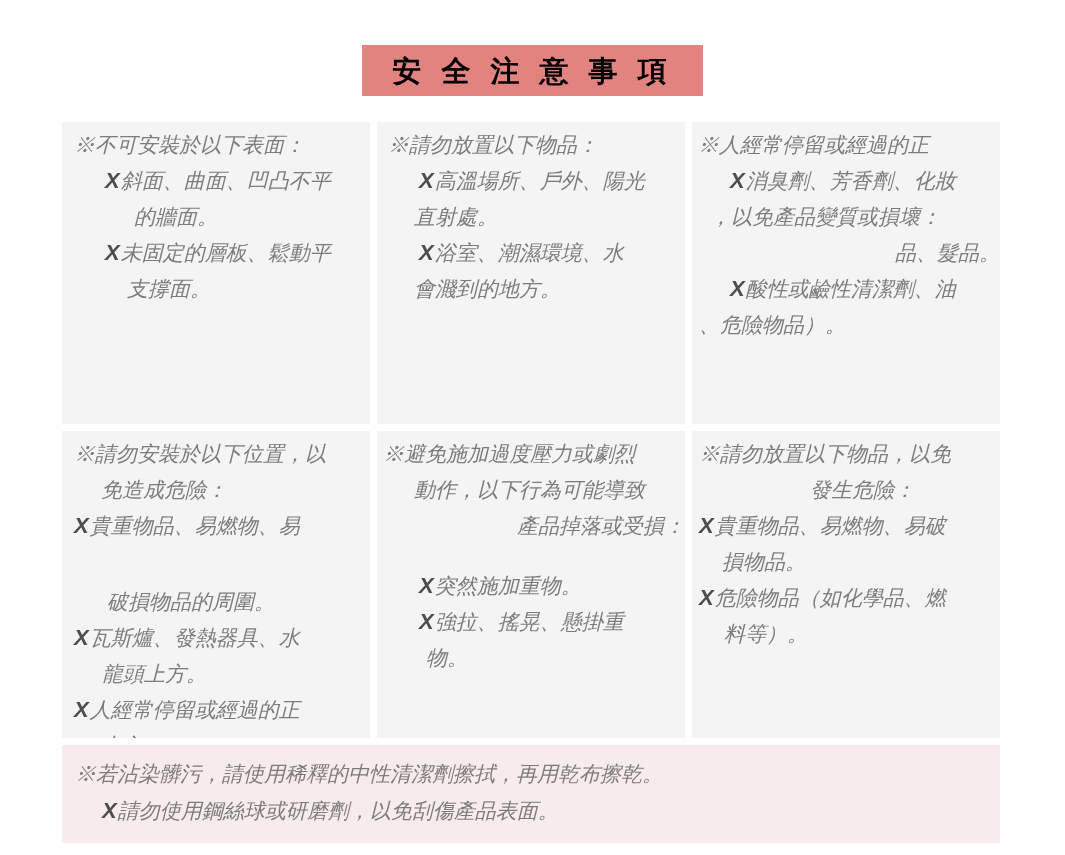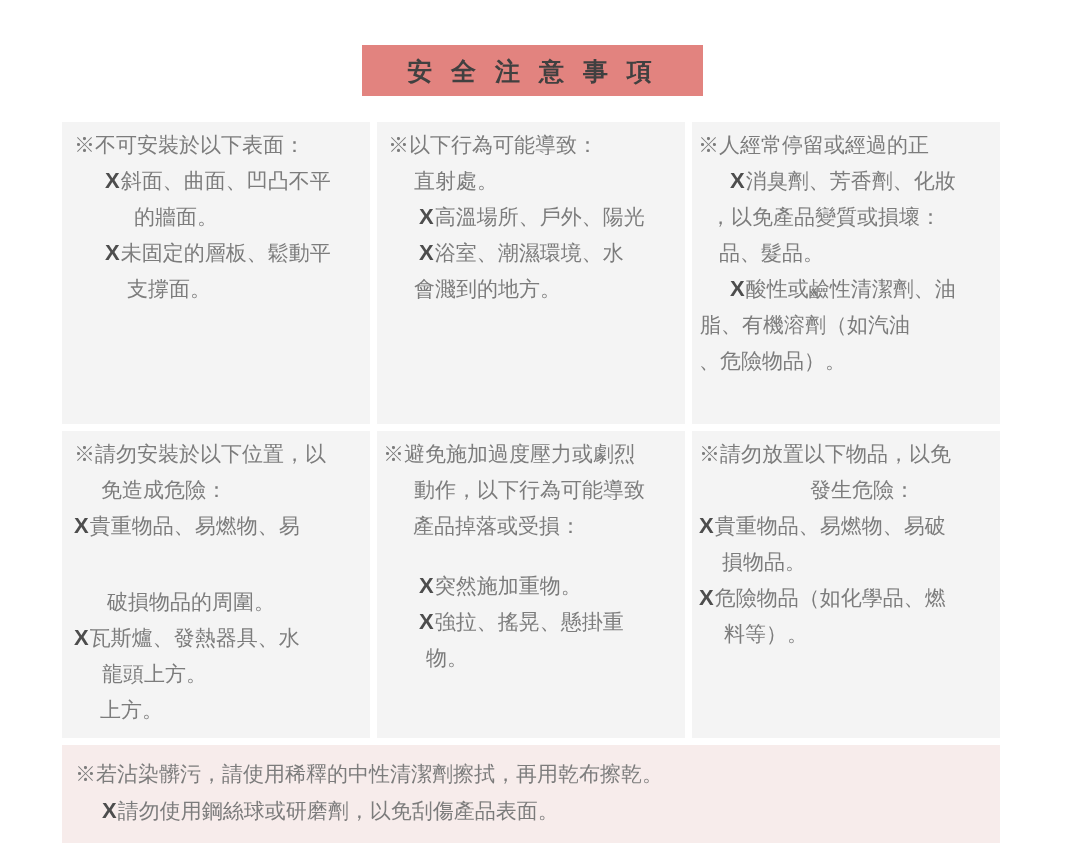--- a/index.html
+++ b/index.html
@@ -13,22 +13,22 @@
     width: 1065px;
     height: 855px;
     background: #ffffff;
     overflow: hidden;
   }
   .banner {
     width: 341px;
     height: 51px;
     margin: 45px 0 0 362px;
     background: #e2837f;
-    color: #404040;
-    font-size: 25px;
+    color: #000000;
+    font-size: 29px;
     font-weight: bold;
     letter-spacing: 6px;
     text-align: center;
     line-height: 52px;
     white-space: nowrap;
   }
   .grid {
     width: 938px;
     margin: 26px 0 0 62px;
     display: grid;
@@ -40,20 +40,21 @@
     background: #f4f4f4;
     box-sizing: border-box;
     padding-top: 5px;
     overflow: hidden;
   }
   .line {
     font-size: 21px;
     line-height: 36px;
     color: #7c7c7c;
     white-space: nowrap;
+    font-style: italic;
   }
   .x-mark {
     font-weight: bold;
     color: #4d4d4d;
     font-size: 22px;
     margin-right: 1px;
   }
   .note {
     width: 938px;
     height: 98px;
@@ -76,48 +77,48 @@
 
   <div class="grid">
     <div class="box">
         <div class="line" style="padding-left: 12px;">※不可安裝於以下表面：</div>
         <div class="line" style="padding-left: 43px;"><span class="x-mark">X</span>斜面、曲面、凹凸不平</div>
         <div class="line" style="padding-left: 72px;">的牆面。</div>
         <div class="line" style="padding-left: 43px;"><span class="x-mark">X</span>未固定的層板、鬆動平</div>
         <div class="line" style="padding-left: 65px;">支撐面。</div>
       </div>
     <div class="box">
-        <div class="line" style="padding-left: 11px;">※以下行為可能導致：</div>
+        <div class="line" style="padding-left: 11px;">※請勿放置以下物品：</div>
+        <div class="line" style="padding-left: 42px;"><span class="x-mark">X</span>高溫場所、戶外、陽光</div>
         <div class="line" style="padding-left: 37px;">直射處。</div>
-        <div class="line" style="padding-left: 42px;"><span class="x-mark">X</span>高溫場所、戶外、陽光</div>
         <div class="line" style="padding-left: 42px;"><span class="x-mark">X</span>浴室、潮濕環境、水</div>
         <div class="line" style="padding-left: 37px;">會濺到的地方。</div>
       </div>
     <div class="box">
         <div class="line" style="padding-left: 6px;">※人經常停留或經過的正</div>
         <div class="line" style="padding-left: 38px;"><span class="x-mark">X</span>消臭劑、芳香劑、化妝</div>
         <div class="line" style="padding-left: 18px;">，以免產品變質或損壞：</div>
-        <div class="line" style="padding-left: 27px;">品、髮品。</div>
+        <div class="line" style="padding-left: 27px; text-align: right;">品、髮品。</div>
         <div class="line" style="padding-left: 38px;"><span class="x-mark">X</span>酸性或鹼性清潔劑、油</div>
-        <div class="line" style="padding-left: 8px;">脂、有機溶劑（如汽油</div>
         <div class="line" style="padding-left: 7px;">、危險物品）。</div>
       </div>
     <div class="box">
         <div class="line" style="padding-left: 12px;">※請勿安裝於以下位置，以</div>
         <div class="line" style="padding-left: 39px;">免造成危險：</div>
         <div class="line" style="padding-left: 12px;"><span class="x-mark">X</span>貴重物品、易燃物、易</div>
         <div class="line" style="padding-left: 45px; margin-top: 40px;">破損物品的周圍。</div>
         <div class="line" style="padding-left: 12px;"><span class="x-mark">X</span>瓦斯爐、發熱器具、水</div>
         <div class="line" style="padding-left: 40px;">龍頭上方。</div>
+        <div class="line" style="padding-left: 12px;"><span class="x-mark">X</span>人經常停留或經過的正</div>
         <div class="line" style="padding-left: 38px;">上方。</div>
       </div>
     <div class="box">
         <div class="line" style="padding-left: 6px;">※避免施加過度壓力或劇烈</div>
         <div class="line" style="padding-left: 37px;">動作，以下行為可能導致</div>
-        <div class="line" style="padding-left: 36px;">產品掉落或受損：</div>
+        <div class="line" style="padding-left: 36px; text-align: right;">產品掉落或受損：</div>
         <div class="line" style="padding-left: 42px; margin-top: 24px;"><span class="x-mark">X</span>突然施加重物。</div>
         <div class="line" style="padding-left: 42px;"><span class="x-mark">X</span>強拉、搖晃、懸掛重</div>
         <div class="line" style="padding-left: 49px;">物。</div>
       </div>
     <div class="box">
         <div class="line" style="padding-left: 7px;">※請勿放置以下物品，以免</div>
         <div class="line" style="padding-left: 33px; text-align: center;">發生危險：</div>
         <div class="line" style="padding-left: 7px;"><span class="x-mark">X</span>貴重物品、易燃物、易破</div>
         <div class="line" style="padding-left: 30px;">損物品。</div>
         <div class="line" style="padding-left: 7px;"><span class="x-mark">X</span>危險物品（如化學品、燃</div>

